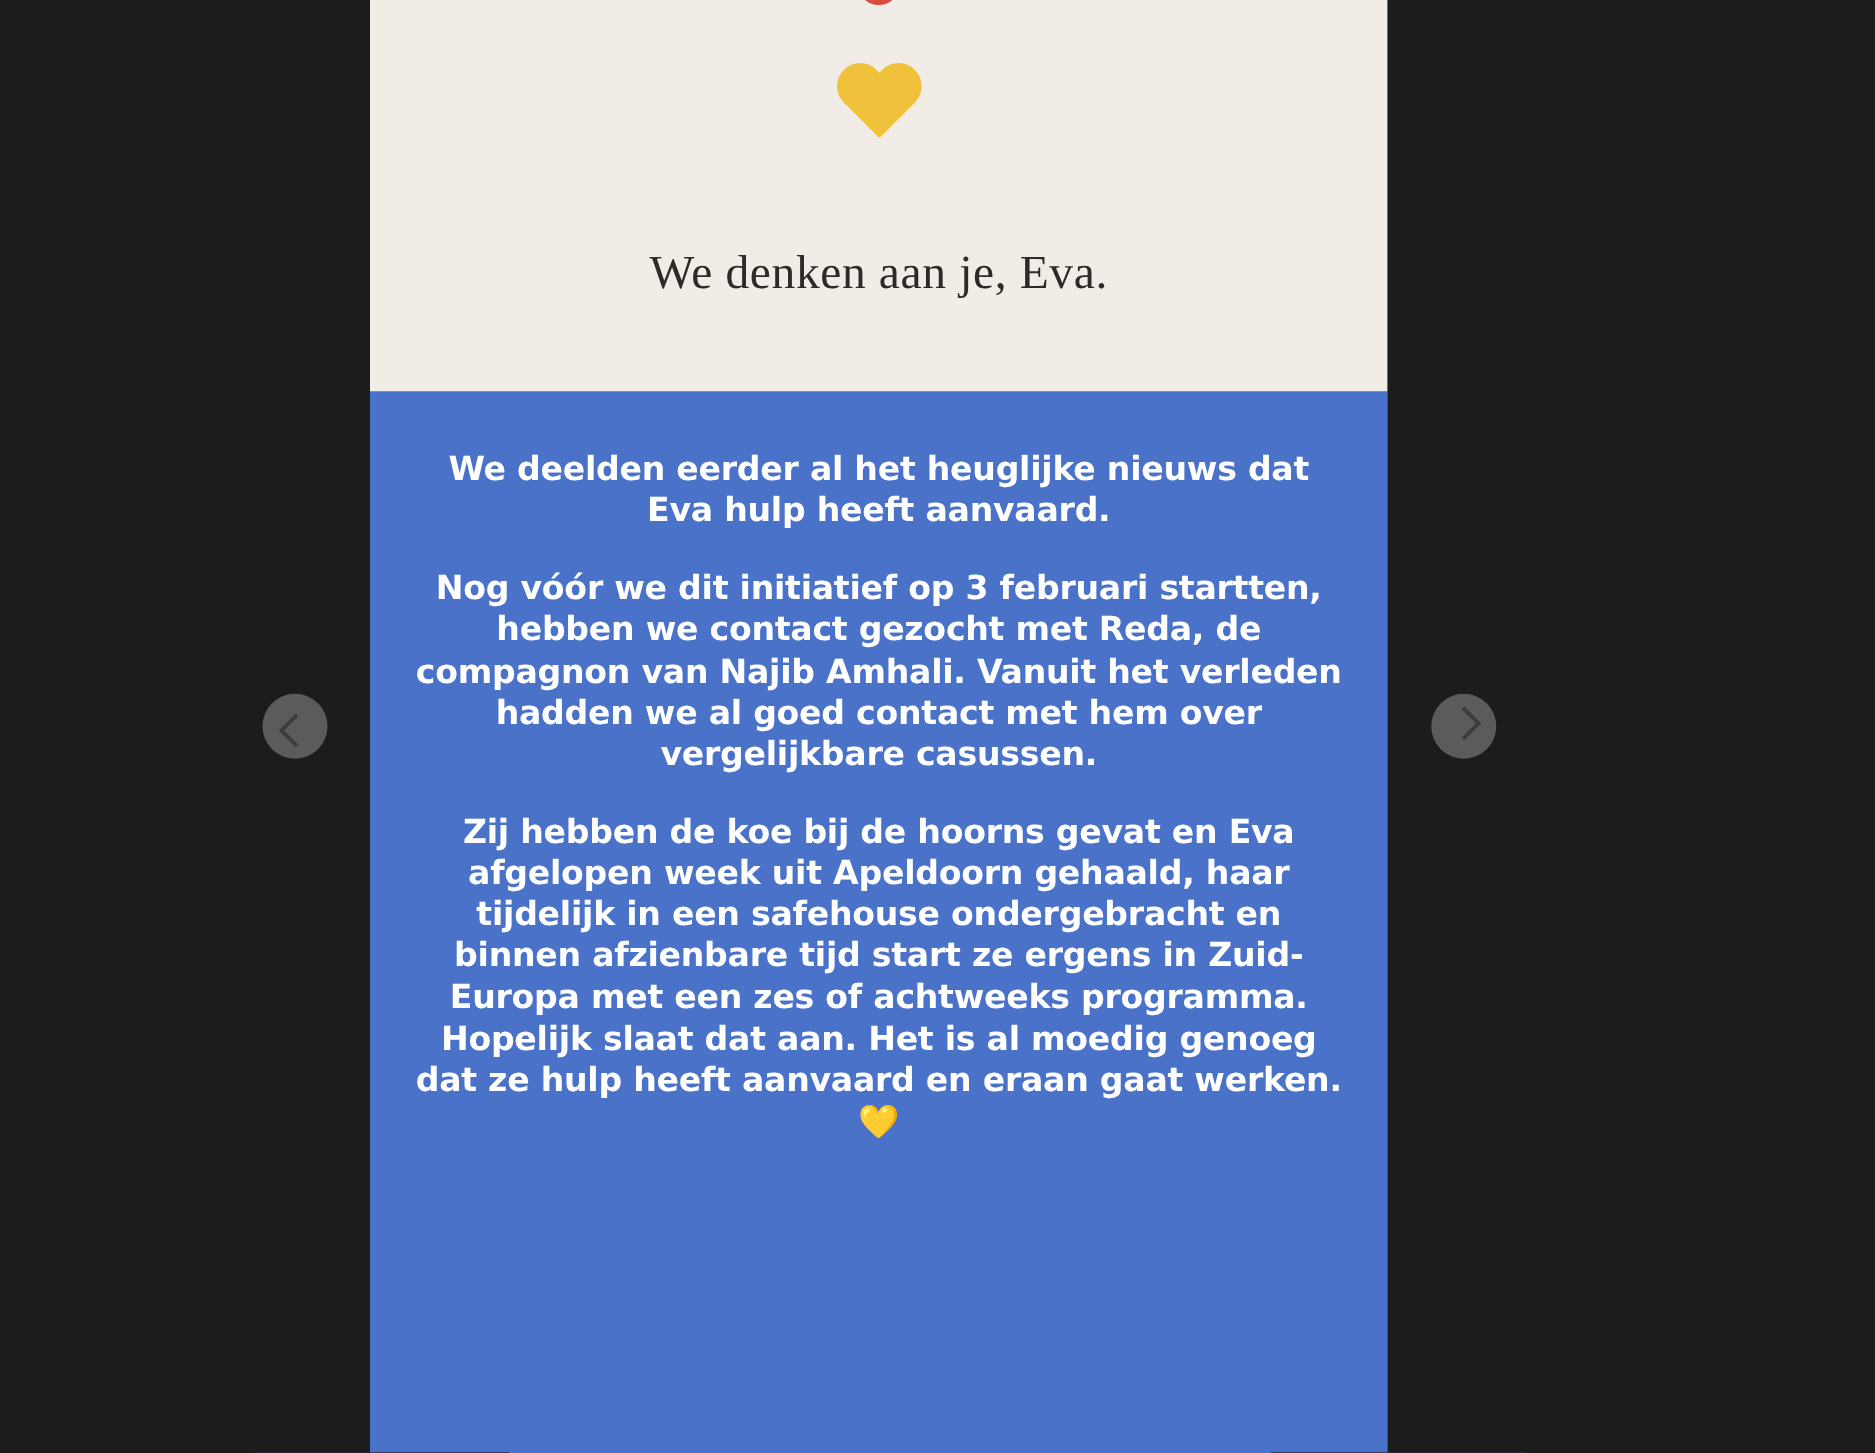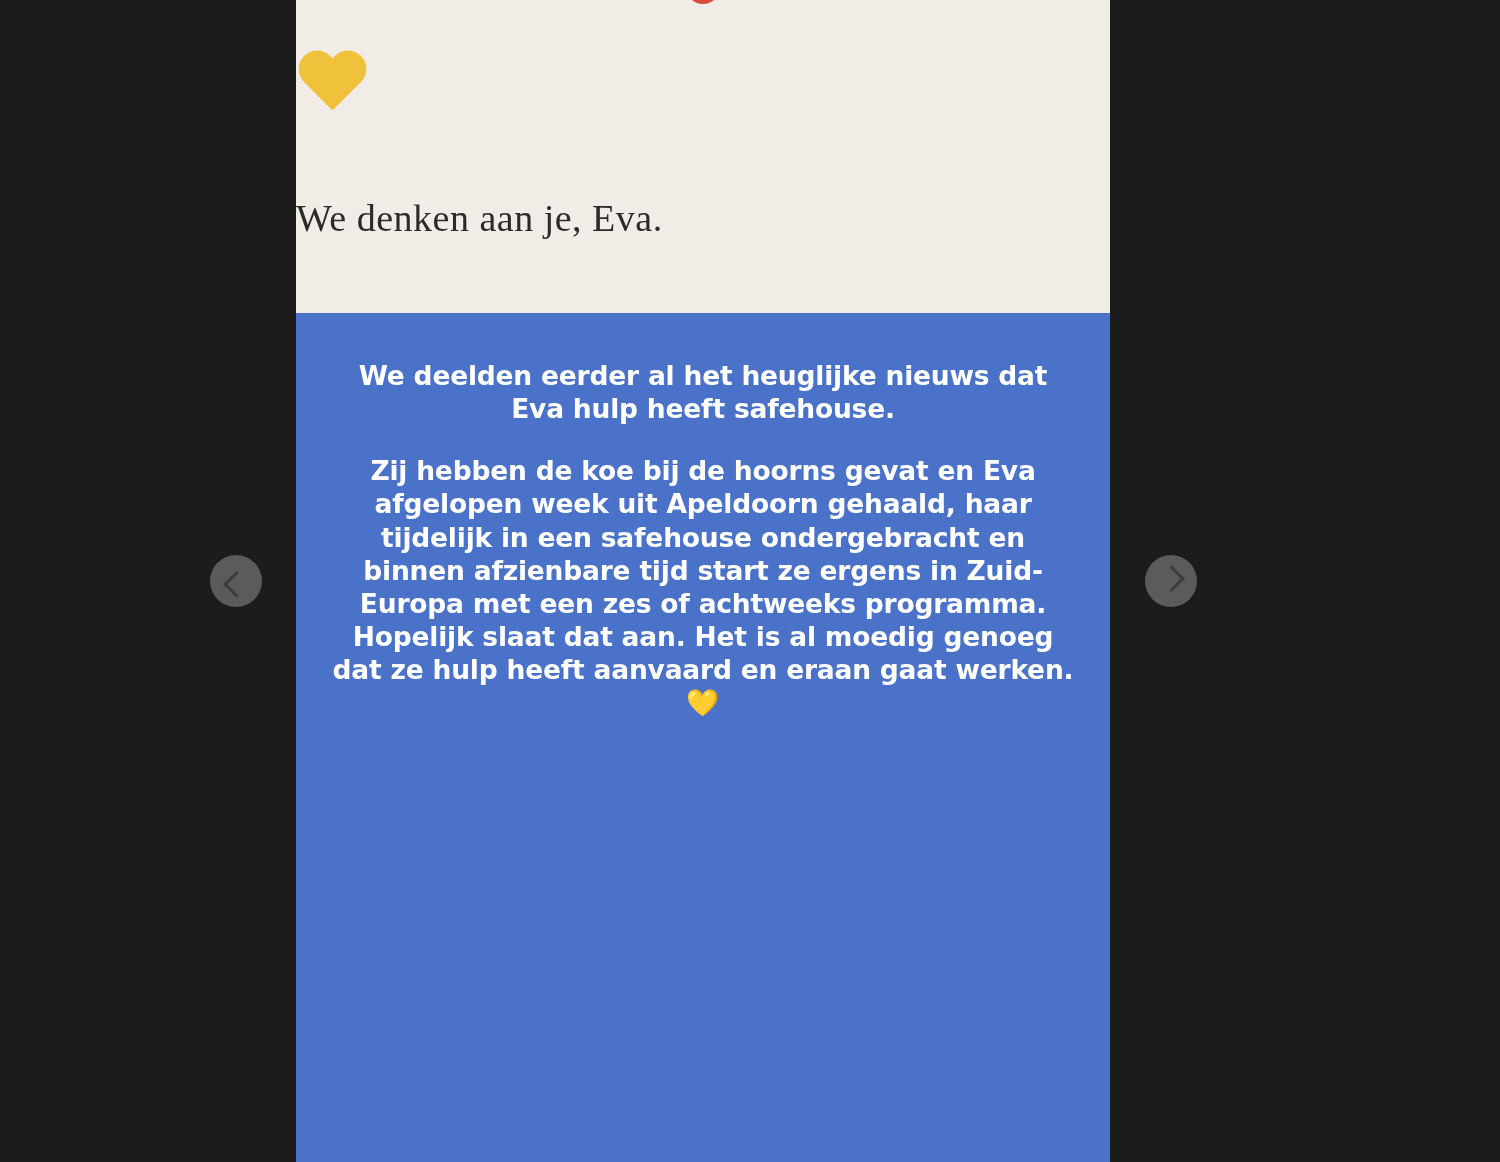--- a/index.html
+++ b/index.html
@@ -30,21 +30,21 @@
     background: #4a72c8;
   }
 
   .story-top {
     position: relative;
     width: 100%;
     height: 313px;
     background: #f2ece6;
     display: flex;
     flex-direction: column;
-    align-items: flex-start;
+    align-items: center;
     box-sizing: border-box;
     padding-top: 42px;
   }
 
   .heart-shape {
     width: 72px;
     height: 66px;
     position: relative;
     margin-top: 10px;
   }
@@ -142,21 +142,22 @@
 
   <div class="story">
 
     <div class="story-top">
       <div class="top-sliver"></div>
       <div class="heart-shape"></div>
       <div class="top-caption">We denken aan je, Eva.</div>
     </div>
 
     <div class="story-body">
-      <p class="para">We deelden eerder al het heuglijke nieuws dat Eva hulp heeft safehouse.</p>
+      <p class="para">We deelden eerder al het heuglijke nieuws dat Eva hulp heeft aanvaard.</p>
+      <p class="para">Nog vóór we dit initiatief op 3 februari startten, hebben we contact gezocht met Reda, de compagnon van Najib Amhali. Vanuit het verleden hadden we al goed contact met hem over vergelijkbare casussen.</p>
       <p class="para">Zij hebben de koe bij de hoorns gevat en Eva afgelopen week uit Apeldoorn gehaald, haar tijdelijk in een safehouse ondergebracht en binnen afzienbare tijd start ze ergens in Zuid-Europa met een zes of achtweeks programma. Hopelijk slaat dat aan. Het is al moedig genoeg dat ze hulp heeft aanvaard en eraan gaat werken. 💛</p>
     </div>
 
   </div>
 
   <div class="nav-btn nav-prev">
     <span class="chev left"></span>
   </div>
 
   <div class="nav-btn nav-next">

